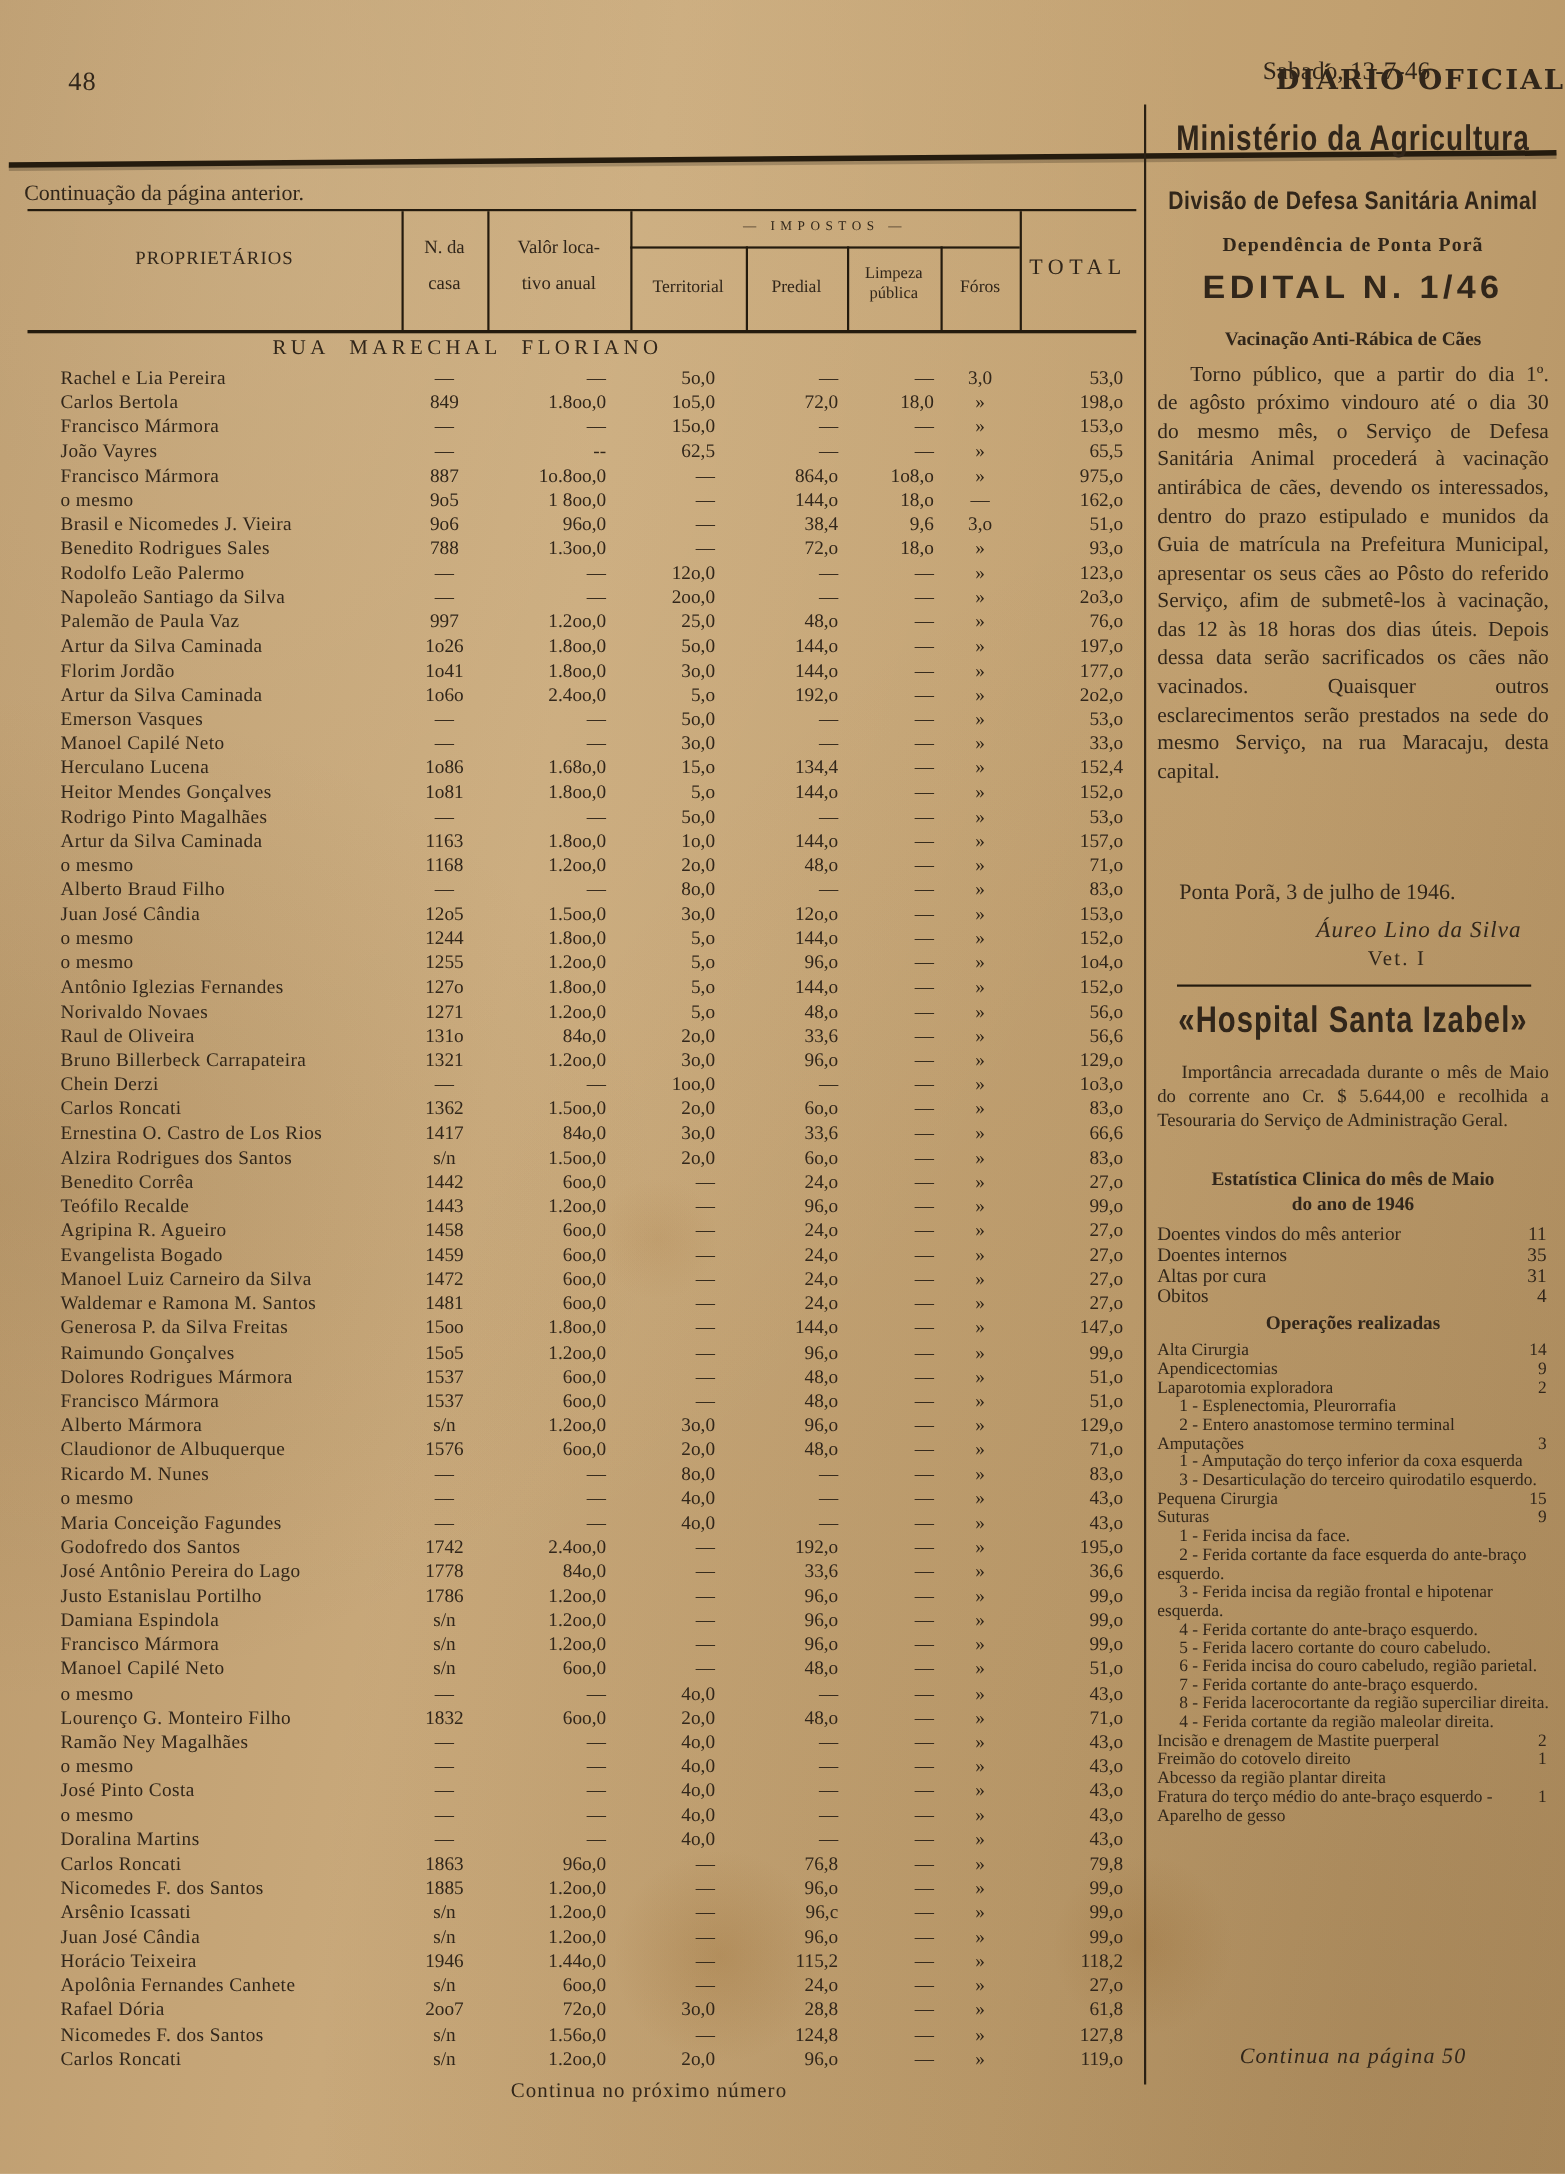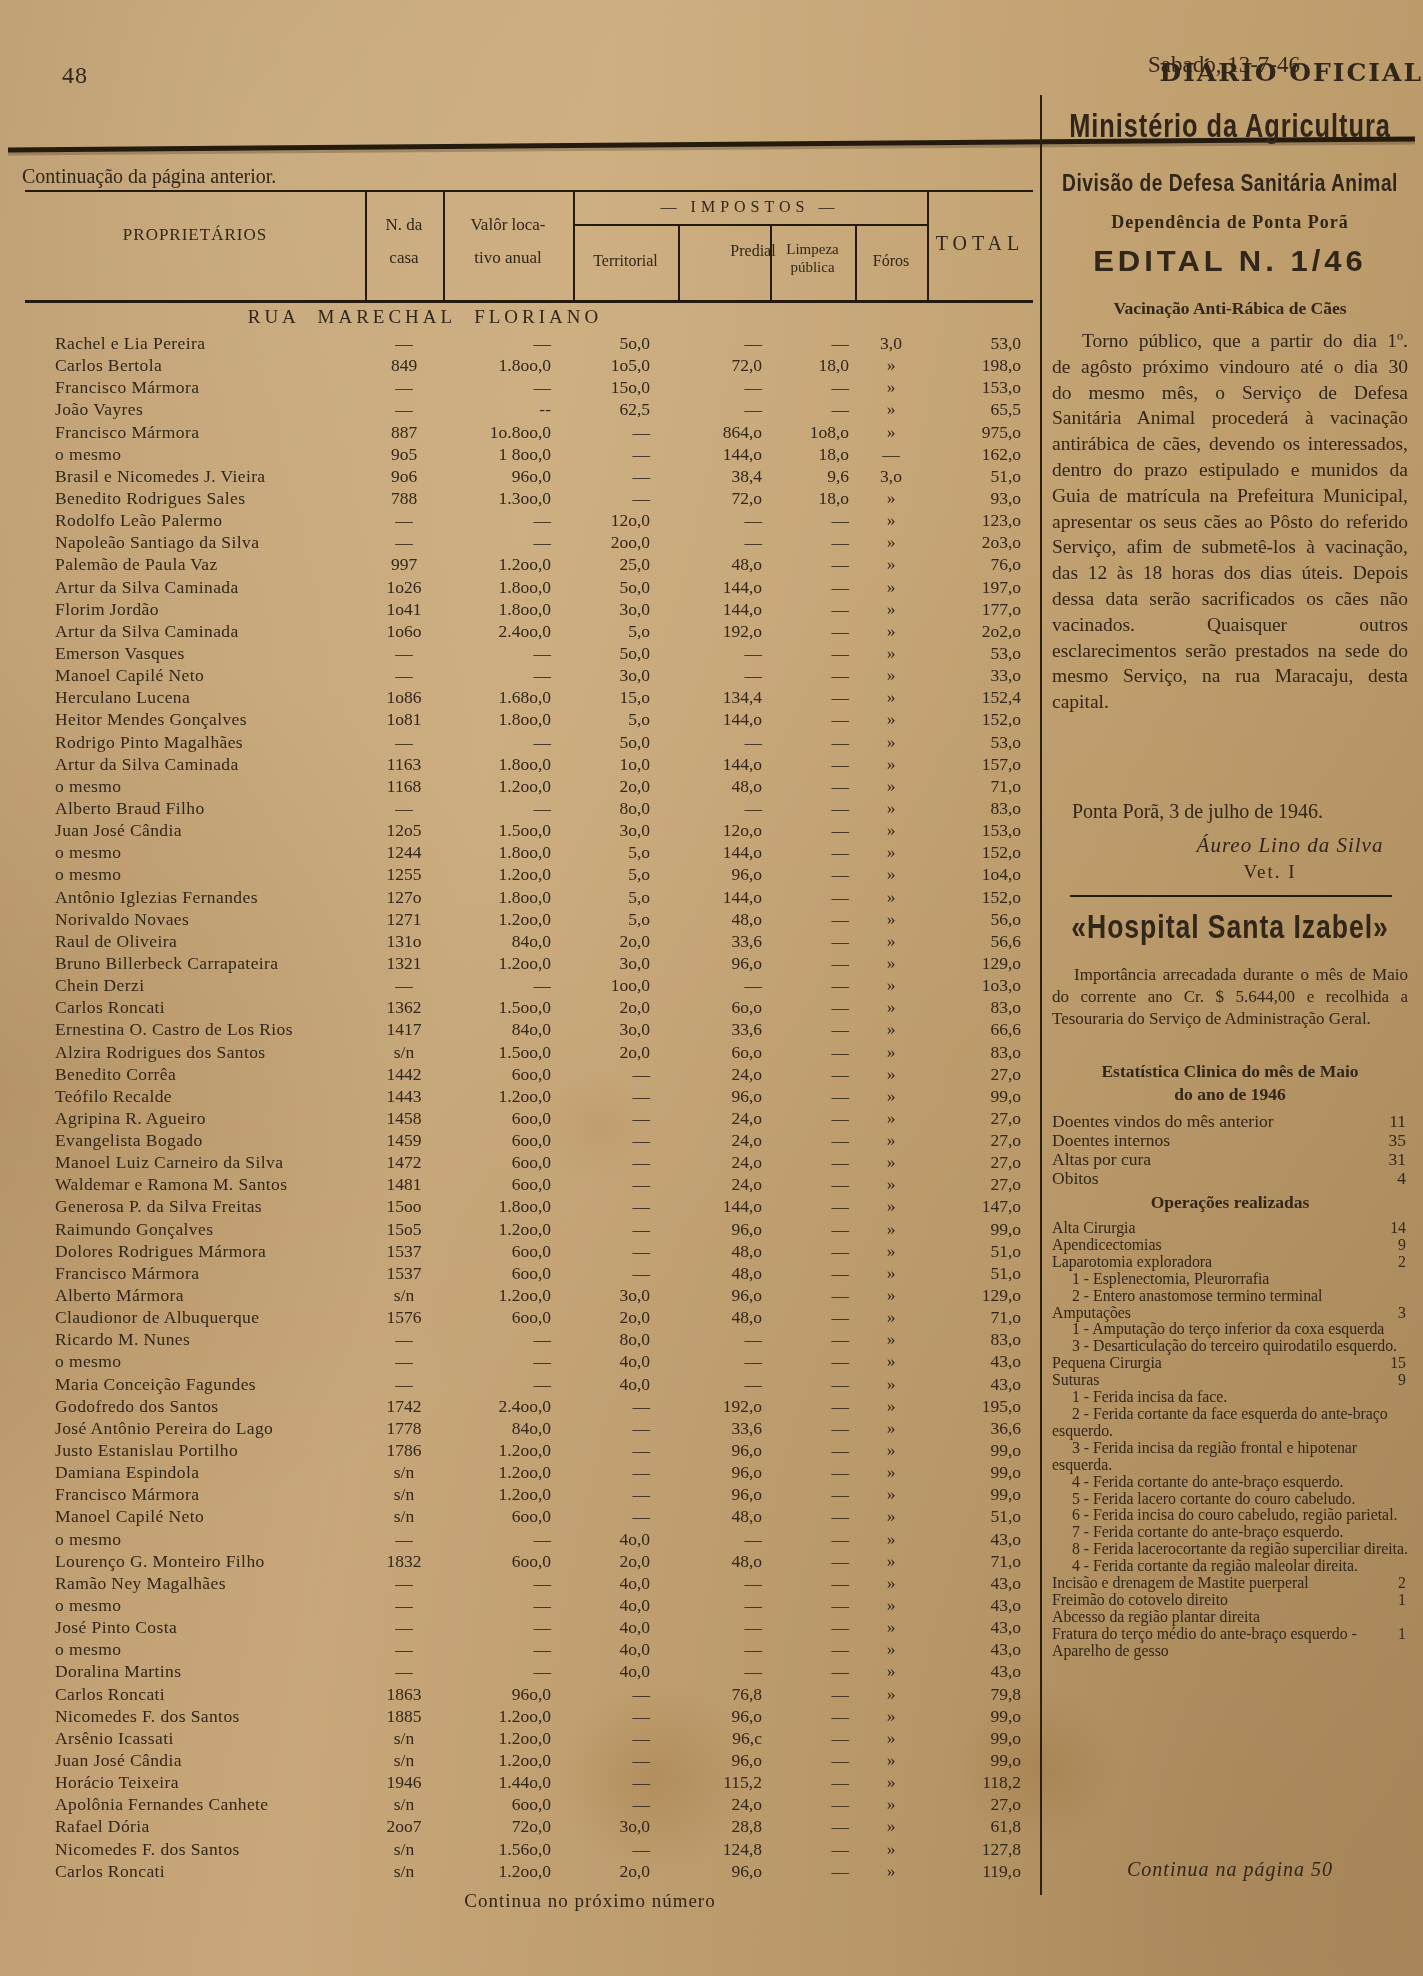--- a/index.html
+++ b/index.html
@@ -25,21 +25,21 @@
   .pagedate{left:1148px;top:52px;font-size:23px;}
   .toprule{left:8px;top:142px;width:1407px;height:5px;transform:rotate(-0.45deg);box-shadow:0 3px 0 rgba(36,27,14,.25);}
   .contnote{left:22px;top:165px;font-size:20px;}
   
   .pagediv{left:1040px;top:95px;width:2px;height:1800px;background:#2a2013;}
   
   .tablebox{left:25px;top:190px;width:1008px;}
   .thead{position:absolute;left:0;top:0;width:1008px;height:108px;border-top:2px solid #241b0e;border-bottom:3px solid #241b0e;font-family:"Liberation Serif",serif;}
   .vline{position:absolute;width:2px;background:#241b0e;}
   .hcell{position:absolute;text-align:center;font-size:17px;line-height:21px;}
-  .imp-label{position:absolute;left:548px;top:6px;width:354px;text-align:center;font-size:16px;letter-spacing:5px;}
+  .imp-label{position:absolute;left:548px;top:6px;width:354px;text-align:center;font-size:12px;letter-spacing:5px;}
   .imp-rule{position:absolute;left:548px;top:32px;width:354px;height:2px;background:#241b0e;}
   .total-label{position:absolute;left:902px;top:40px;width:106px;text-align:center;font-size:20px;letter-spacing:5px;}
   .street{position:absolute;left:100px;top:116px;width:600px;text-align:center;font-size:19px;letter-spacing:4px;word-spacing:10px;}
   .tbody{position:absolute;left:0;top:142px;width:1008px;}
   .trow{display:grid;grid-template-columns:340px 78px 130px 105px 92px 85px 72px 96px;height:22.15px;font-size:17.5px;line-height:22.15px;}
   .c{white-space:nowrap;overflow:hidden;}
   .c0{text-align:left;padding-left:30px;letter-spacing:.4px;}
   .c1{text-align:center;}
   .c2{text-align:right;padding-right:22px;}
   .c3{text-align:right;padding-right:28px;}
@@ -94,21 +94,21 @@
         <div>N. da</div>
         <div style="margin-top:12px;">casa</div>
       </div>
       <div class="hcell" style="left:418px;top:22px;width:130px;">
         <div>Valôr loca-</div>
         <div style="margin-top:12px;">tivo anual</div>
       </div>
       <div class="imp-label">— IMPOSTOS —</div>
       <div class="imp-rule"></div>
       <div class="hcell" style="left:548px;top:58px;width:105px;font-size:16px;">Territorial</div>
-      <div class="hcell" style="left:653px;top:48px;width:92px;font-size:16px;padding-left:29px;">Predial</div>
+      <div class="hcell" style="left:653px;top:58px;width:92px;font-size:16px;">Predial</div>
       <div class="hcell" style="left:745px;top:48px;width:85px;font-size:15px;line-height:18px;">
         <div>Limpeza</div>
         <div>pública</div>
       </div>
       <div class="hcell" style="left:830px;top:58px;width:72px;font-size:16px;">Fóros</div>
       <div class="total-label">TOTAL</div>
       <div class="vline" style="left:340px;top:0;height:108px;"></div>
       <div class="vline" style="left:418px;top:0;height:108px;"></div>
       <div class="vline" style="left:548px;top:0;height:108px;"></div>
       <div class="vline" style="left:653px;top:32px;height:76px;"></div>

